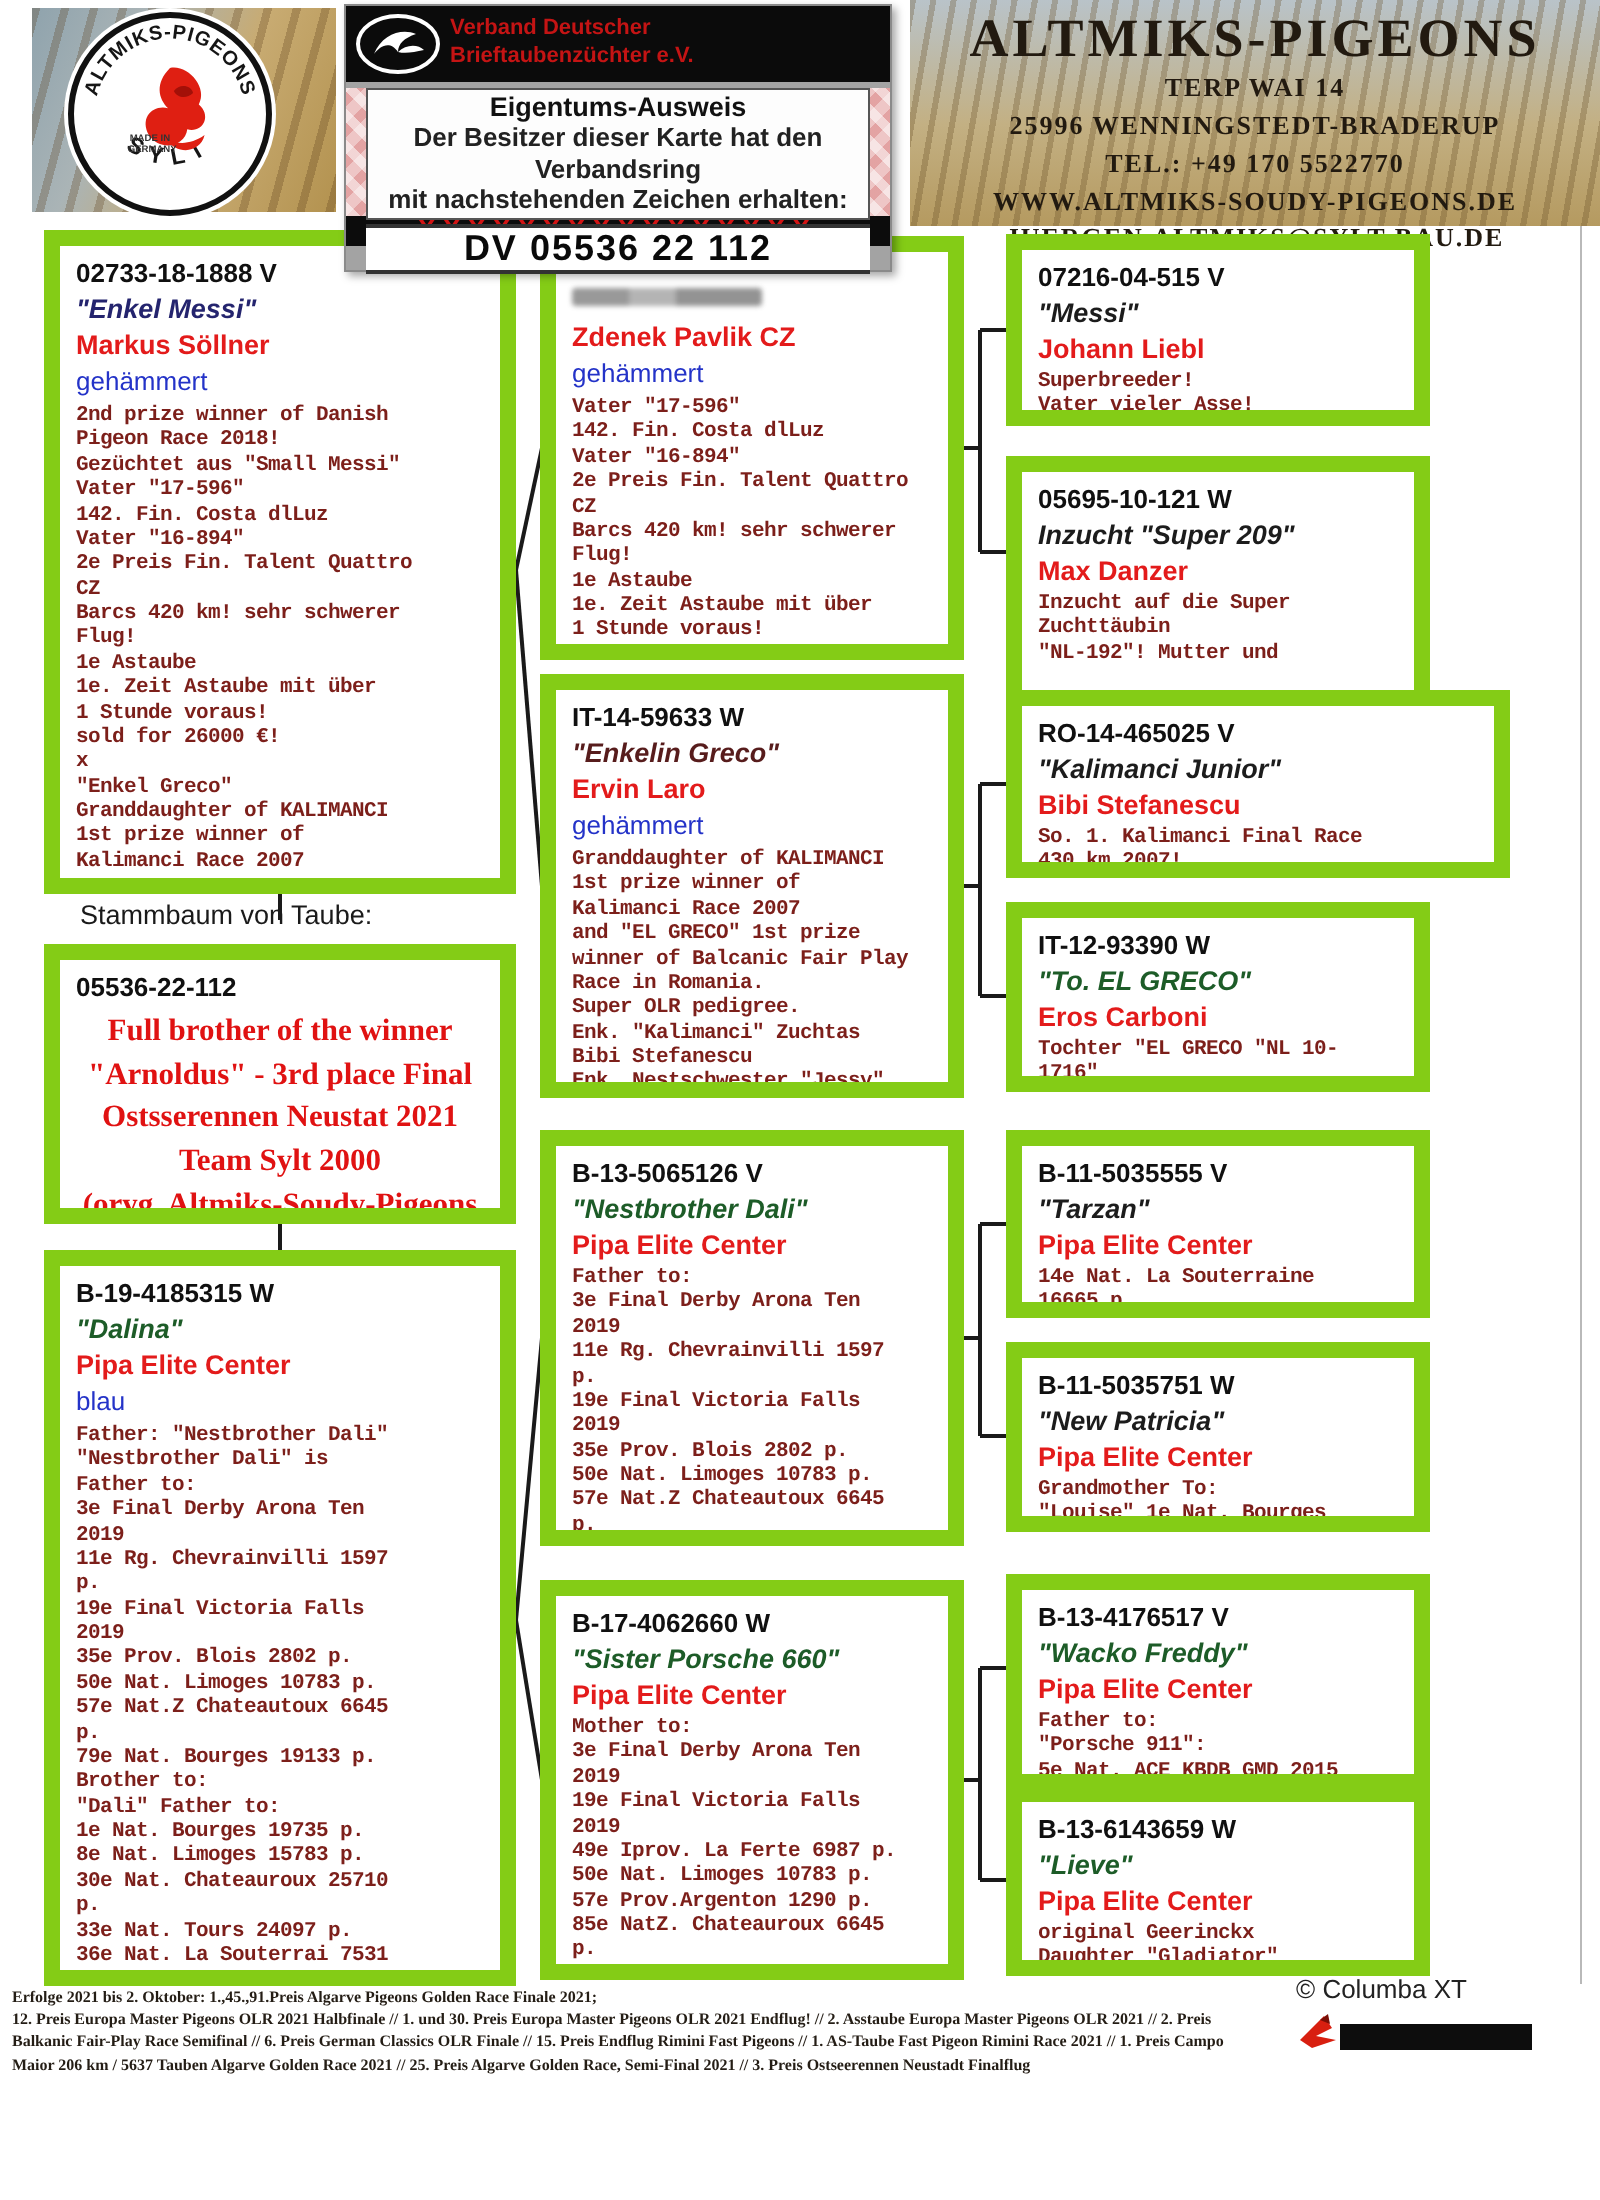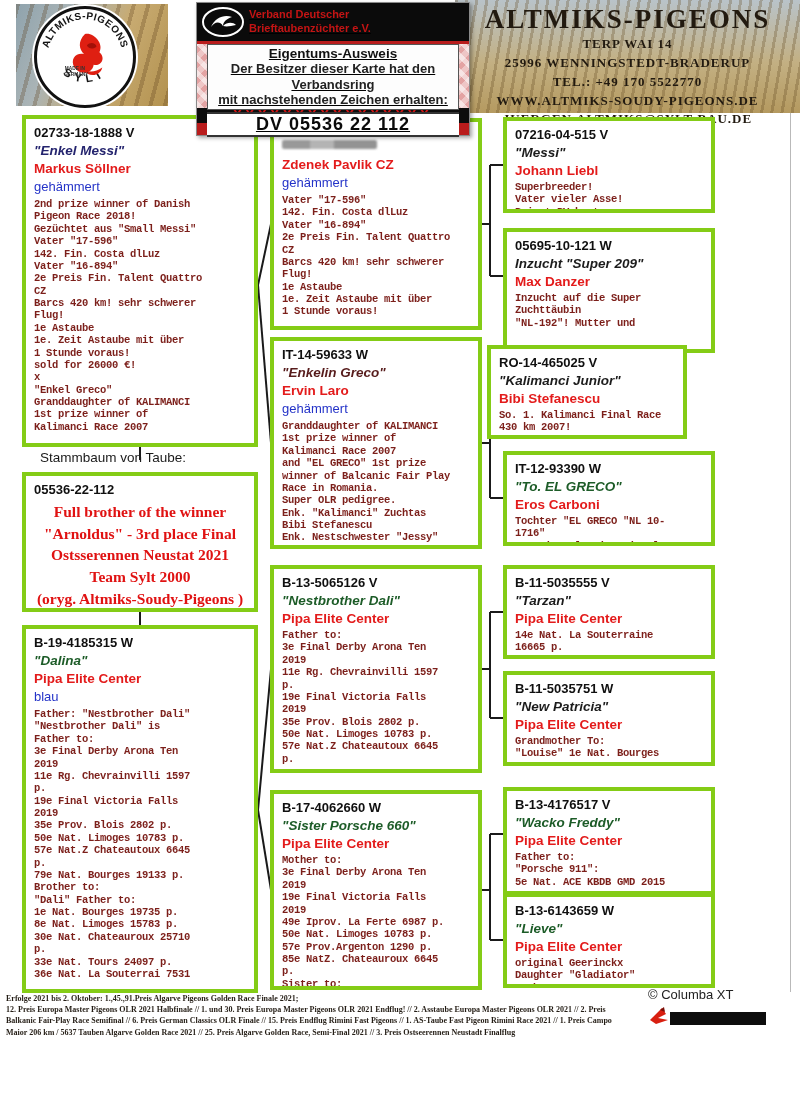--- a/index.html
+++ b/index.html
@@ -13,39 +13,39 @@
   .ring-logo{position:absolute;left:18px;top:2px;width:96px;height:96px;border-radius:50%;
     background:#fff;border:3px solid #111;box-shadow:0 0 0 2px #fff;}
   .photo-right{position:absolute;left:455px;top:0;width:345px;height:113px;
     background:linear-gradient(180deg,#b9c3c9 0%,#c3b083 55%,#b59a60 100%);}
   .photo-right .streaks{position:absolute;inset:0;
     background:repeating-linear-gradient(100deg,rgba(100,75,35,.30) 0 3px,transparent 3px 10px);}
   .addr{position:relative;text-align:center;color:#221a10;font-family:"Liberation Serif",serif;}
   .addr .brand{font-size:27px;font-weight:700;letter-spacing:2px;margin-top:4px;}
   .addr .l{font-size:13px;font-weight:700;letter-spacing:1px;line-height:1.45;}
   
-  .card{position:absolute;left:196px;top:2px;width:272px;height:132px;background:#b91c1c;
-    border:1px solid #8a8a8a;box-shadow:2px 2px 4px rgba(0,0,0,.35);z-index:6;text-decoration:underline;}
+  .card{position:absolute;left:172px;top:2px;width:272px;height:132px;background:#a3a3a3;
+    border:1px solid #8a8a8a;box-shadow:2px 2px 4px rgba(0,0,0,.35);z-index:6;}
   .card .topbar{height:38px;background:#0b0b0b;display:flex;align-items:center;}
   .card .assoc{font-size:11px;font-weight:700;color:#c41414;line-height:1.25;white-space:pre-line;}
   .card .mid{position:relative;height:64px;background:#eec6c6;}
   .card .mid .lattice{position:absolute;inset:0;
     background:repeating-linear-gradient(45deg,rgba(255,255,255,.55) 0 5px,transparent 5px 11px),
                repeating-linear-gradient(-45deg,rgba(214,120,120,.45) 0 5px,transparent 5px 11px);}
   .card .whitebox{position:relative;margin:3px 10px 0;background:#fdfdfd;border:1px solid #555;
     text-align:center;padding:1px 2px;}
   .card .etitle{font-size:13.5px;font-weight:700;color:#111;}
   .card .esub{font-size:13px;font-weight:700;color:#222;line-height:1.2;white-space:pre-line;}
   .card .dvnum{position:relative;margin:2px 10px 0;background:#fff;border-top:2px solid #333;
     border-bottom:2px solid #333;text-align:center;font-size:18px;font-weight:700;color:#0a0a0a;
     letter-spacing:1px;}
   .card .xstripe{height:15px;background:#0c0c0c;color:#d21414;font-size:11px;font-weight:700;
     letter-spacing:4px;text-align:center;line-height:14px;overflow:hidden;font-family:"DejaVu Sans",sans-serif;}
   
-  .pbox{position:absolute;background:#fff;border:4px solid #84cc16;padding:6px 8px;
+  .pbox{position:absolute;background:#fff;border:8px solid #84cc16;padding:6px 8px;
     overflow:hidden;box-sizing:border-box;}
   .ring{font-size:13px;font-weight:700;color:#101010;margin-bottom:3px;}
   .pname{font-size:13.5px;font-weight:700;font-style:italic;margin-bottom:3px;}
   .owner{font-size:13.5px;font-weight:700;color:#e31b1b;margin-bottom:3px;}
   .cline{font-size:13px;color:#2433c8;margin-bottom:4px;}
   .pbody{font-family:"Liberation Mono",monospace;font-size:10.5px;font-weight:700;color:#7c1f1a;
     line-height:1.18;white-space:pre-line;letter-spacing:-0.3px;}
   .smudge{width:95px;height:9px;margin:2px 0 8px;border-radius:2px;
     background:linear-gradient(90deg,#777 0 30%,#9b9b9b 30% 55%,#6f6f6f 55% 100%);filter:blur(1.2px);opacity:.75;}
   .subject-red{font-family:"Liberation Serif",serif;font-size:15.5px;font-weight:700;color:#e01212;
@@ -298,21 +298,21 @@
 
   <div class="pbox" style="left:503px;top:228px;width:212px;height:125px;z-index:2">
     <div class="ring">05695-10-121 W</div>
     <div class="pname" style="color: rgb(28, 28, 28);">Inzucht "Super 209"</div>
     <div class="owner">Max Danzer</div>
     <div class="pbody">Inzucht auf die Super
 Zuchttäubin
 "NL-192"! Mutter und</div>
   </div>
 
-  <div class="pbox" style="left:487px;top:345px;width:200px;height:94px;z-index:2">
+  <div class="pbox" style="left:503px;top:345px;width:252px;height:94px;z-index:2">
     <div class="ring">RO-14-465025 V</div>
     <div class="pname" style="color: rgb(28, 28, 28);">"Kalimanci Junior"</div>
     <div class="owner">Bibi Stefanescu</div>
     <div class="pbody">So. 1. Kalimanci Final Race
 430 km 2007!
 "Kalimanci" Vater von:</div>
   </div>
 
   <div class="pbox" style="left:503px;top:451px;width:212px;height:95px;z-index:2">
     <div class="ring">IT-12-93390 W</div>

